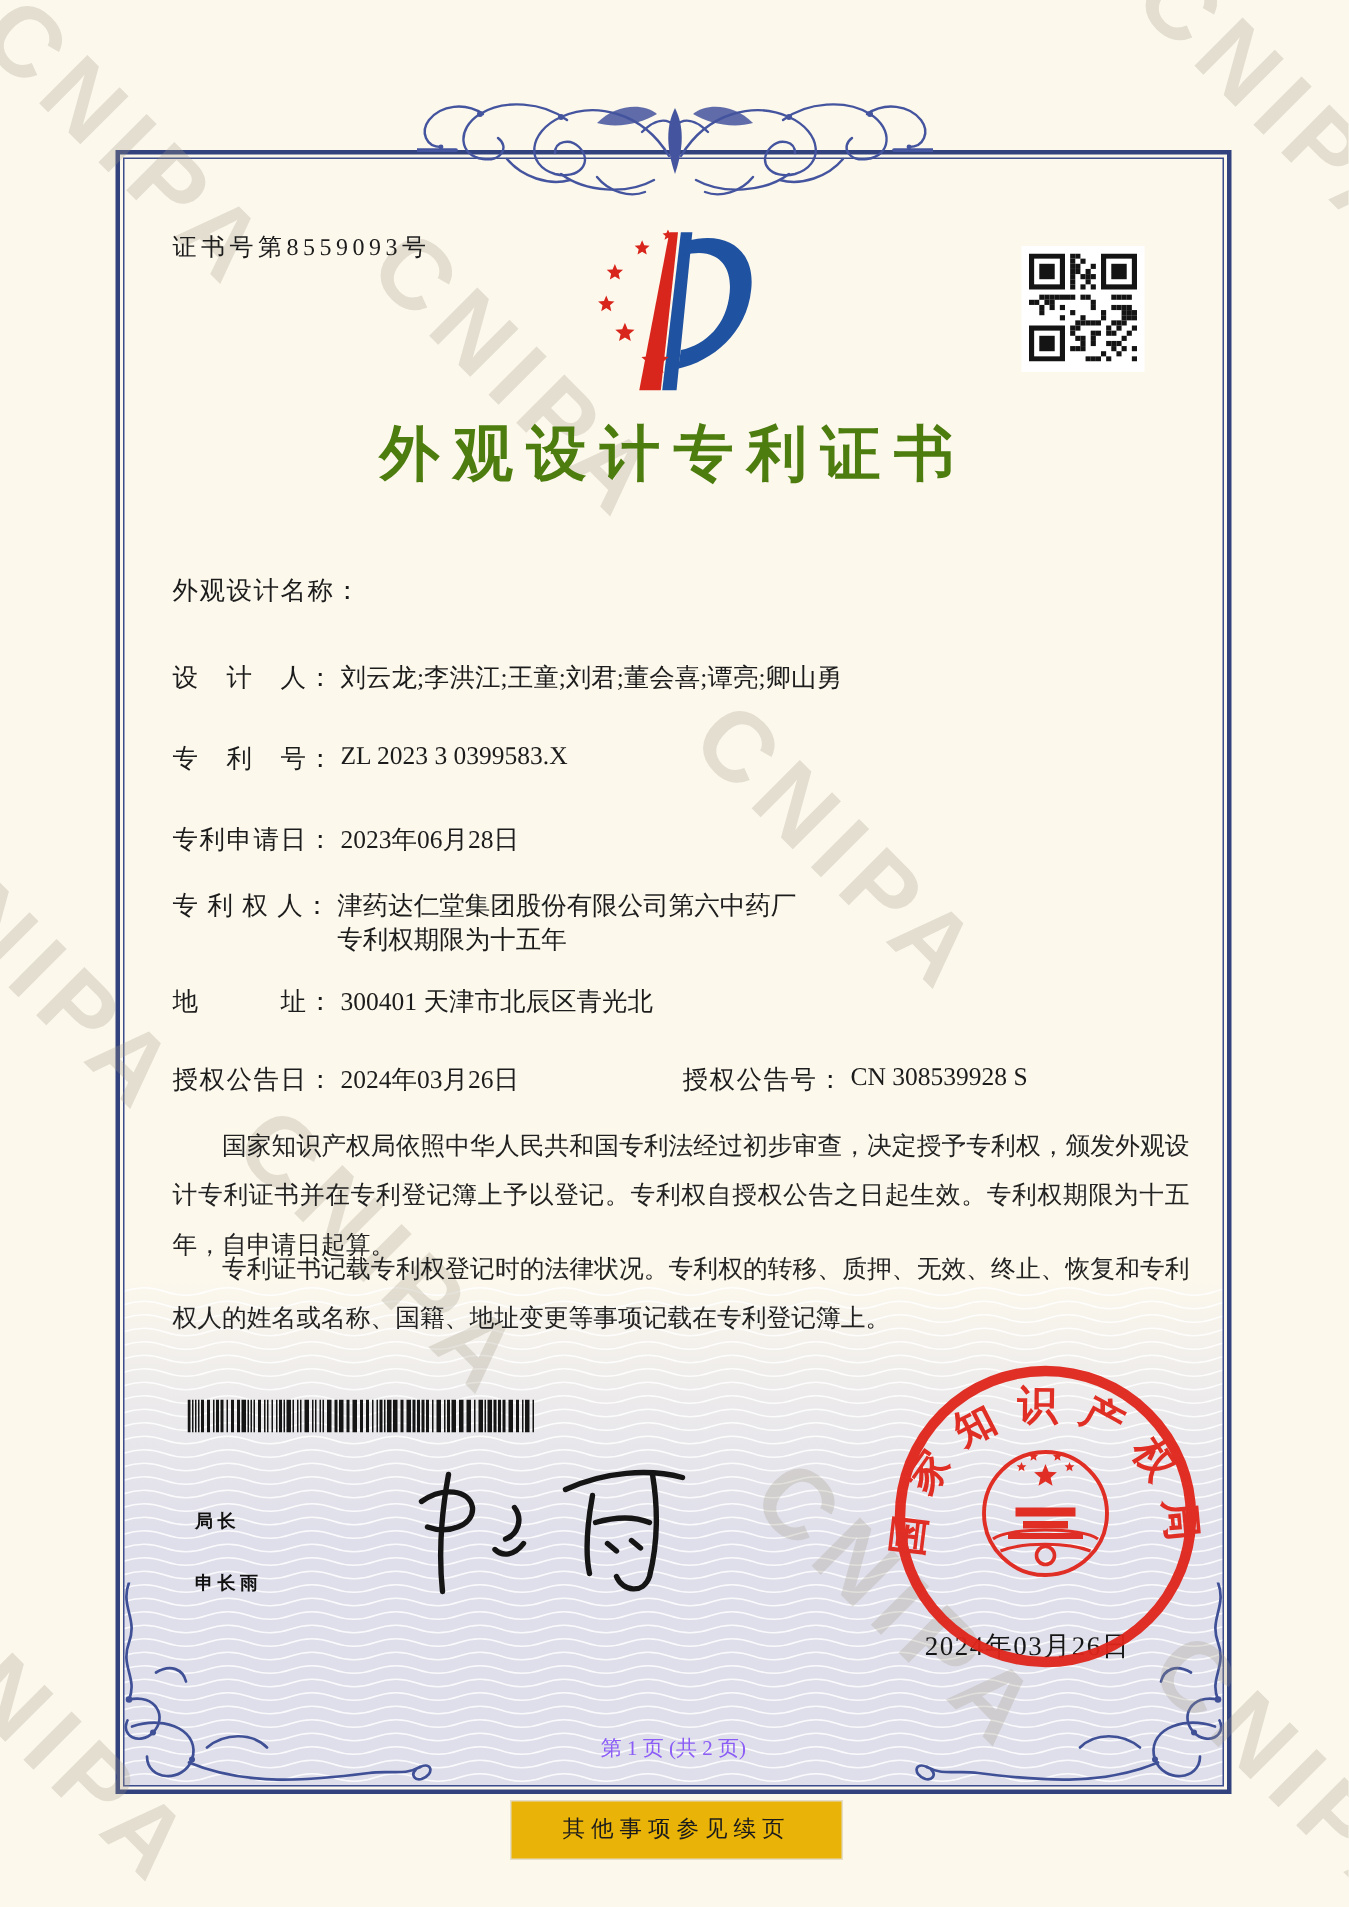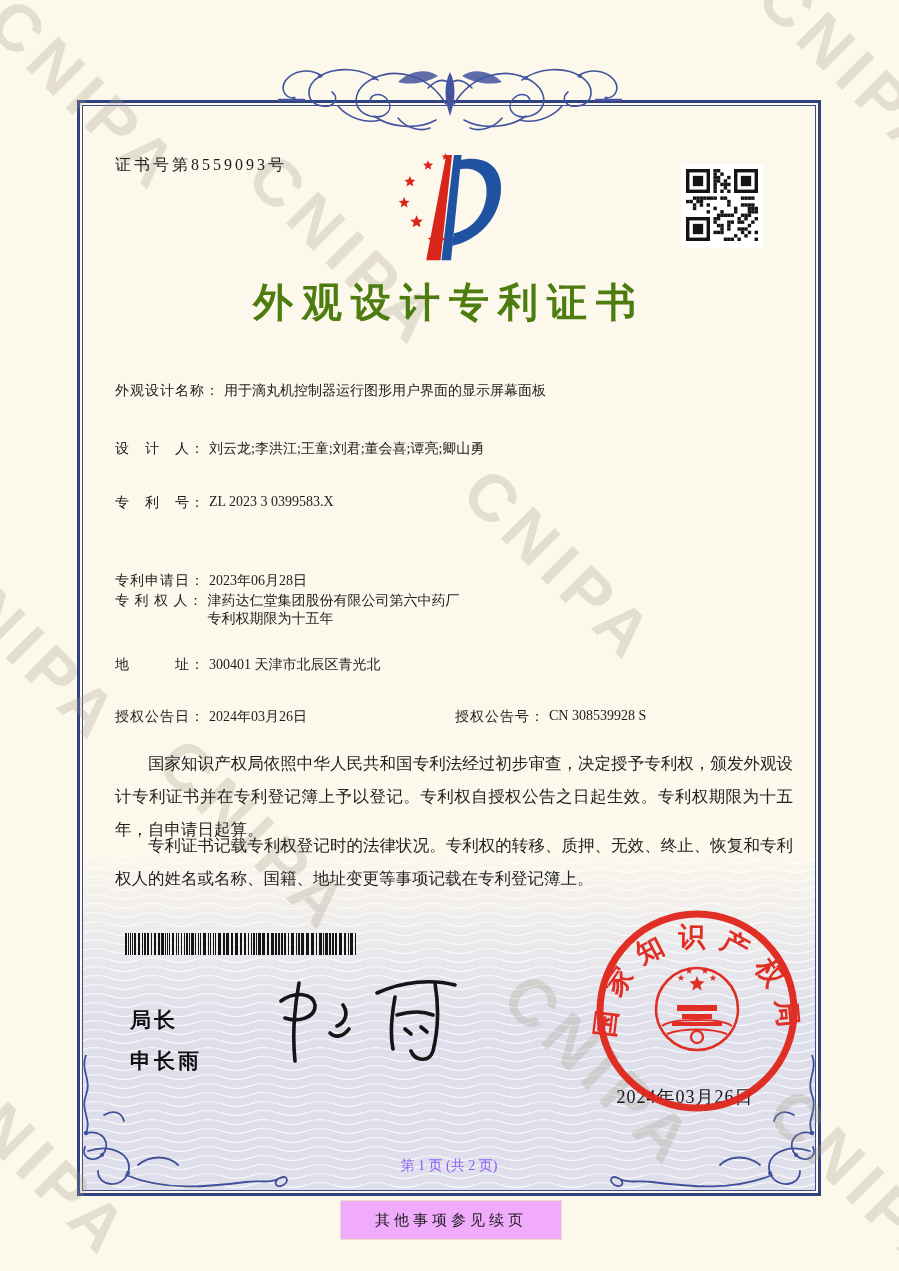--- a/index.html
+++ b/index.html
@@ -32,42 +32,42 @@
   .guilloche svg{position:absolute;inset:0;}
   
   .certno{position:absolute;left:35px;top:52px;z-index:4;font-size:16px;letter-spacing:3px;}
   .logo{position:absolute;left:313px;top:50px;width:118px;height:110px;z-index:4;}
   .qrpad{position:absolute;left:601px;top:61px;width:72px;height:74px;background:#fff;padding:5px;z-index:4;}
   .title{
     position:absolute;left:0;right:0;top:172px;z-index:4;text-align:center;
     font-size:40px;font-weight:700;letter-spacing:9px;color:#4d7c0f;
   }
   
-  .frow{position:absolute;left:35px;z-index:4;font-size:14px;display:flex;}
+  .frow{position:absolute;left:35px;z-index:4;font-size:17px;display:flex;}
   .flabel{letter-spacing:1px;white-space:pre;}
   .fval{margin-left:4px;}
   .fval2{margin-left:4px;}
   .frow.grant2{left:375px;}
   
   .para{
     position:absolute;left:35px;width:678px;z-index:4;
     font-size:16.5px;line-height:2.0;text-indent:2em;color:#222;text-align:justify;
   }
   
   .barcode{position:absolute;left:45px;top:830px;width:237px;height:22px;z-index:4;}
   .signoff{position:absolute;left:50px;z-index:5;font-family:"Liberation Sans",sans-serif;
-    font-weight:600;font-size:21px;letter-spacing:3px;color:#111;}
+    font-weight:600;font-size:12px;letter-spacing:3px;color:#111;}
   .sig{position:absolute;left:185px;top:868px;width:210px;height:105px;z-index:5;}
   .sealdate{position:absolute;left:500px;top:982px;width:210px;z-index:4;text-align:center;
     font-size:18px;letter-spacing:1px;color:#161616;}
   .seal{position:absolute;left:512px;top:803px;width:210px;height:210px;z-index:6;opacity:.95;}
   .pageind{position:absolute;left:0;right:0;top:1054px;z-index:4;text-align:center;font-size:14px;color:#8b5cf6;}
   .note{
     position:absolute;left:340px;top:1200px;width:220px;height:38px;z-index:8;
-    background:#f0abfc;border:1px solid #e3ddc9;text-align:center;line-height:38px;
+    background:#eab308;border:1px solid #e3ddc9;text-align:center;line-height:38px;
     font-size:15px;letter-spacing:4px;color:#1b1b1b;
   }
   
   .flourish-top{position:absolute;left:278px;top:58px;width:344px;height:84px;z-index:7;}
   .corner{position:absolute;bottom:-2px;width:210px;height:140px;z-index:2;}
   .corner.left{left:-2px;}
   .corner.right{right:-2px;transform:scaleX(-1);}
 </style>
 </head>
 <body>
@@ -285,31 +285,30 @@
         <rect x="44.57142857142857" y="68.57142857142857" width="3.4285714285714284" height="3.4285714285714284" fill="#141414"></rect>
         <rect x="51.42857142857142" y="68.57142857142857" width="3.4285714285714284" height="3.4285714285714284" fill="#141414"></rect>
         <rect x="68.57142857142857" y="68.57142857142857" width="3.4285714285714284" height="3.4285714285714284" fill="#141414"></rect>
       </svg>
   </div>
 
   <div class="title">外观设计专利证书</div>
 
   <div class="frow" style="top:279px;">
     <span class="flabel">外观设计名称：</span>
-    <span class="fval">用于滴丸机控制器运行图形用户界面的显示屏幕面板</span>
   </div>
   <div class="frow" style="top:337px;">
     <span class="flabel">设　计　人：</span>
     <span class="fval">刘云龙;李洪江;王童;刘君;董会喜;谭亮;卿山勇</span>
   </div>
   <div class="frow" style="top:391px;">
     <span class="flabel">专　利　号：</span>
     <span class="fval">ZL 2023 3 0399583.X</span>
   </div>
-  <div class="frow" style="top:445px;margin-top:24px;">
+  <div class="frow" style="top:445px;">
     <span class="flabel">专利申请日：</span>
     <span class="fval">2023年06月28日</span>
   </div>
   <div class="frow" style="top:489px;">
     <span class="flabel">专 利 权 人：</span>
     <span class="fval2">
       <div>津药达仁堂集团股份有限公司第六中药厂</div>
       <div>专利权期限为十五年</div>
     </span>
   </div>

